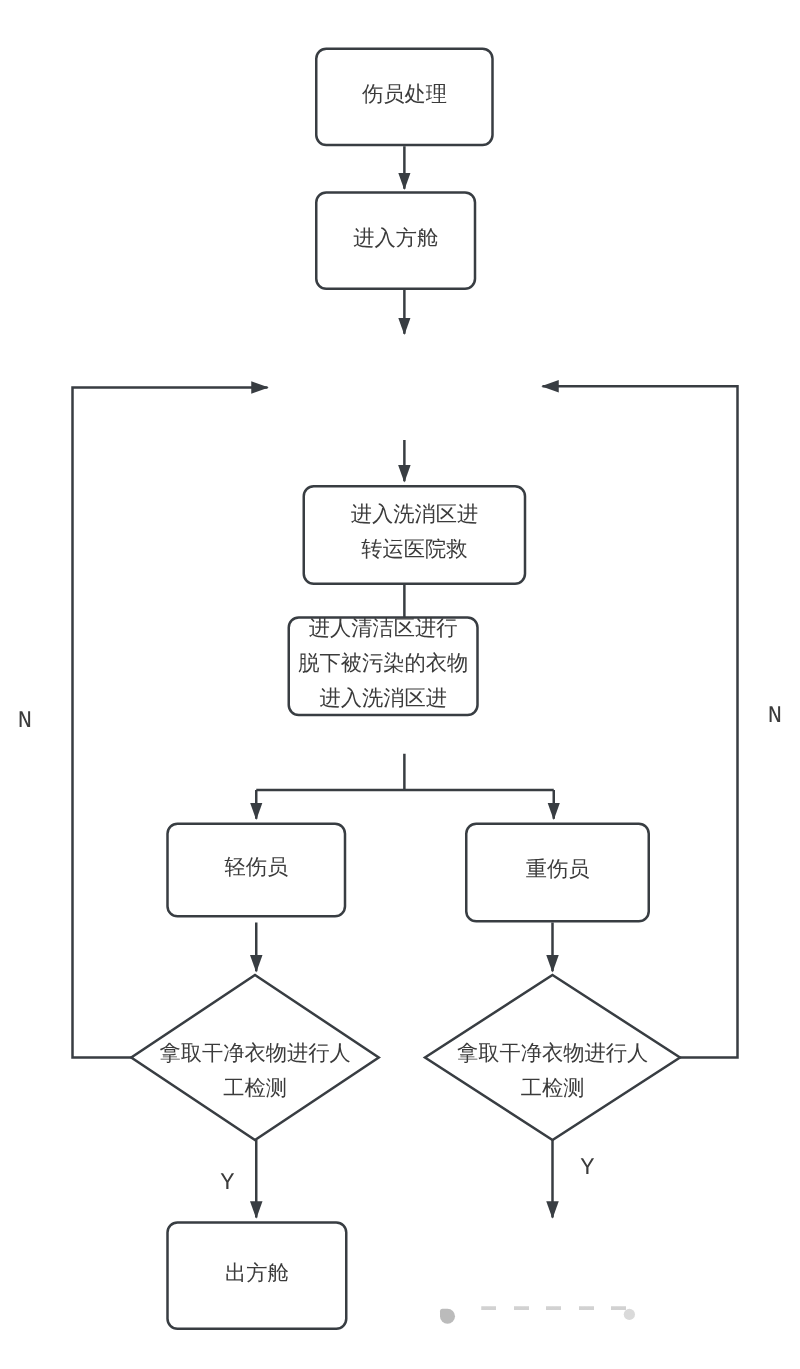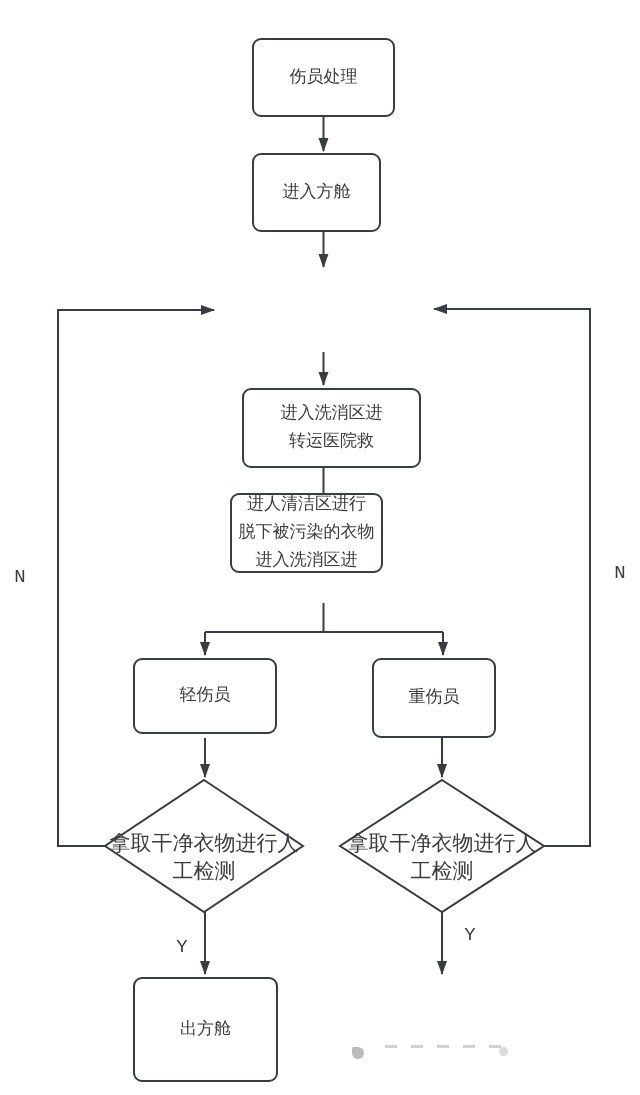--- a/index.html
+++ b/index.html
@@ -11,21 +11,21 @@
   .wires{position:absolute;left:0;top:0;width:640px;height:1095px;}
   .node{
     position:absolute;box-sizing:border-box;
     background:#ffffff;border:2px solid #383d42;border-radius:9px;
     display:flex;flex-direction:column;align-items:center;justify-content:center;
     font-size:17px;line-height:28px;text-align:center;z-index:2;
   }
   .node .line{display:block;white-space:nowrap;}
   .diamond-label{
     position:absolute;z-index:2;text-align:center;
-    font-size:21px;line-height:28px;
+    font-size:17px;line-height:28px;
   }
   .diamond-label .line{display:block;white-space:nowrap;}
   .edge-label{
     position:absolute;z-index:3;font-size:19px;line-height:19px;
     transform:translate(-50%,-50%);color:#3b3b3b;
   }
   .wm-dashes{
     position:absolute;left:385px;top:1045px;width:118px;height:3px;z-index:3;
     background:repeating-linear-gradient(90deg,rgba(125,125,125,.35) 0 12px,transparent 12px 26px);
   }
@@ -88,35 +88,35 @@
   <div class="node" style="left:230px;top:493px;width:153px;height:80px">
     <span class="line">进人清洁区进行</span>
     <span class="line">脱下被污染的衣物</span>
     <span class="line">进入洗消区进</span>
   </div>
 
   <div class="node" style="left:133px;top:658px;width:144px;height:76px">
     <span class="line">轻伤员</span>
   </div>
 
-  <div class="node" style="left:372px;top:658px;width:124px;height:80px">
+  <div class="node" style="left:372px;top:658px;width:148px;height:80px">
     <span class="line">重伤员</span>
   </div>
 
   <div class="diamond-label" style="left:99px;top:831px;width:210px">
     <span class="line">拿取干净衣物进行人</span>
     <span class="line">工检测</span>
   </div>
 
   <div class="diamond-label" style="left:337px;top:831px;width:210px">
     <span class="line">拿取干净衣物进行人</span>
     <span class="line">工检测</span>
   </div>
 
-  <div class="node" style="left:133px;top:977px;width:145px;height:105px">
+  <div class="node" style="left:133px;top:977px;width:145px;height:87px">
     <span class="line">出方舱</span>
   </div>
 
 
   <div class="edge-label" style="left:20px;top:577px">N</div>
   <div class="edge-label" style="left:620px;top:573px">N</div>
   <div class="edge-label" style="left:182px;top:947px">Y</div>
   <div class="edge-label" style="left:470px;top:935px">Y</div>
 
   <div class="wm-blob-left"></div>

